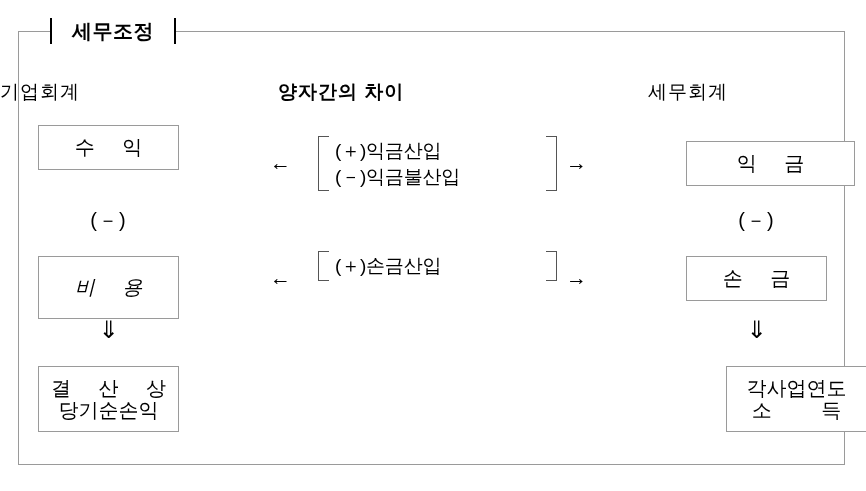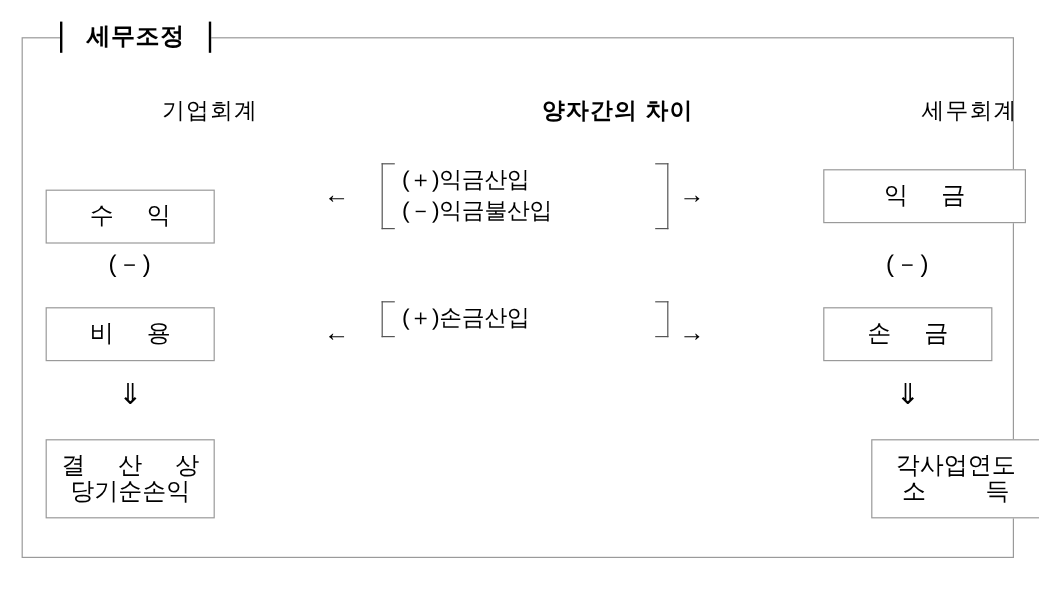--- a/index.html
+++ b/index.html
@@ -45,21 +45,21 @@
     line-height:1;
     white-space:nowrap;
   }
 
   
   .col-header{
     position:absolute;
     font-size:19px;
     letter-spacing:1px;
     white-space:nowrap;
-    text-align:right;
+    text-align:left;
   }
   #hdr-left  { left:0px;  top:79px; width:215px; }
   #hdr-mid   { left:278px;top:79px; width:300px;font-weight:bold; }
   #hdr-right { left:648px;top:79px; width:200px; }
 
   
   .box{
     position:absolute;
     border:1px solid #9a9a9a;
     box-sizing:border-box;
@@ -69,22 +69,22 @@
     justify-content:center;
     font-size:20px;
     background:#fff;
     white-space:nowrap;
     line-height:1.12;
   }
   .sp-wide   { letter-spacing:11px; text-indent:11px; }
   .sp-wide2  { letter-spacing:22px; text-indent:22px; }
   .sp-norm   { letter-spacing:0px; }
 
-  #box-revenue { left:38px;  top:158px; width:141px; height:45px; }
-  #box-expense { left:38px;  top:256px; width:141px; height:45px; }
+  #box-revenue { left:38px;  top:125px; width:141px; height:45px; }
+  #box-expense { left:38px;  top:256px; width:141px; height:63px;font-style:italic; }
   #box-netinc  { left:38px;  top:366px; width:141px; height:66px; }
   #box-income  { left:686px; top:141px; width:169px; height:45px; }
   #box-loss    { left:686px; top:256px; width:141px; height:45px; }
   #box-taxinc  { left:686px; top:366px; width:141px; height:66px;margin-left:40px; }
 
   
   .op-minus{
     position:absolute;
     width:141px;
     text-align:center;

